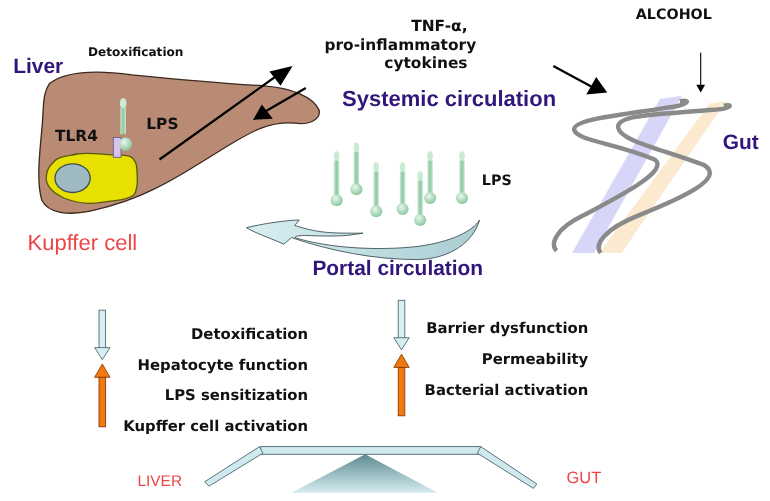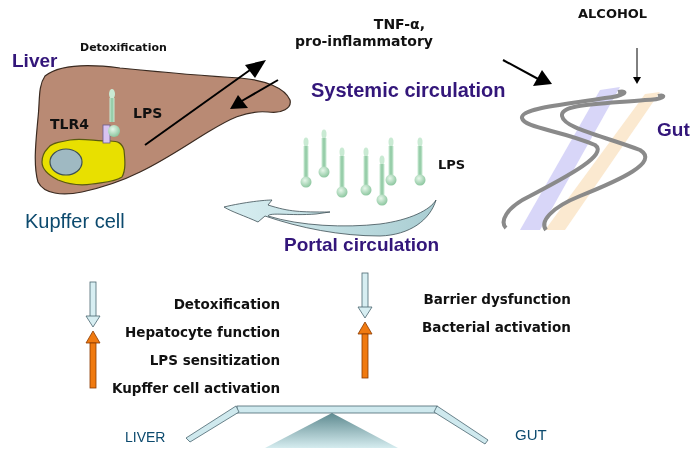--- a/index.html
+++ b/index.html
@@ -1,21 +1,21 @@
 <!DOCTYPE html>
 <html><head>
 <meta charset="utf-8">
 <style>
   html, body { margin: 0; padding: 0; background: #ffffff; }
   body { width: 700px; height: 455px; position: relative; overflow: hidden; font-family: "DejaVu Sans", sans-serif; }
   svg { position: absolute; left: 0; top: 0; }
   .lbl { position: absolute; white-space: nowrap; text-align: right; }
   .bold { font-family: "DejaVu Sans", sans-serif; font-weight: bold; color: #111; }
   .purple { font-family: "Liberation Sans", sans-serif; font-weight: bold; color: #33167a; }
-  .plain { font-family: "Liberation Sans", sans-serif; color: #0c4a6e; }
+  .plain { font-family: "Liberation Sans", sans-serif; color: #ef4444; }
   .center { text-align: right; }
 </style>
 </head>
 <body>
 
 <svg width="700" height="455" viewBox="0 0 700 455">
   <defs>
     <linearGradient id="lpsGrad" x1="0" x2="1" y1="0" y2="0">
       <stop offset="0" stop-color="#c9ead3"></stop>
       <stop offset="0.5" stop-color="#8cc7a0"></stop>
@@ -130,35 +130,37 @@
 
 <div class="lbl purple" style="left:12px;top:50px;font-size:19px;">Liver</div>
 <div class="lbl bold" style="left:80px;top:41px;font-size:11px;">Detoxification</div>
 <div class="lbl bold" style="left:50px;top:104px;font-size:14px;margin-top:12px;">TLR4</div>
 <div class="lbl bold" style="left:133px;top:105px;font-size:14px;">LPS</div>
 <div class="lbl plain" style="left:25px;top:210px;font-size:20px;">Kupffer cell</div>
 
 <div class="lbl bold center" style="left:295px;top:16px;width:130px;font-size:14px;line-height:17px;">
   <div>TNF-α,</div>
   <div>pro-inflammatory</div>
+  <div>cytokines</div>
 </div>
 <div class="lbl purple" style="left:311px;top:79px;font-size:20px;">Systemic circulation</div>
 
 <div class="lbl bold" style="left:578px;top:6px;font-size:13px;">ALCOHOL</div>
 <div class="lbl purple" style="left:657px;top:119px;font-size:19px;">Gut</div>
 
 <div class="lbl bold" style="left:438px;top:157px;font-size:13px;">LPS</div>
 <div class="lbl purple" style="left:284px;top:234px;font-size:19px;">Portal circulation</div>
 
 <div class="lbl bold" style="left:112px;top:290px;font-size:13.5px;line-height:28px;">
   <div>Detoxification</div>
   <div>Hepatocyte function</div>
   <div>LPS sensitization</div>
   <div>Kupffer cell activation</div>
 </div>
 
-<div class="lbl bold" style="left:386px;top:285px;font-size:13.5px;line-height:28px;margin-left:36px;">
+<div class="lbl bold" style="left:386px;top:285px;font-size:13.5px;line-height:28px;">
   <div>Barrier dysfunction</div>
+  <div>Permeability</div>
   <div>Bacterial activation</div>
 </div>
 
 <div class="lbl plain" style="left:125px;top:429px;font-size:14px;">LIVER</div>
 <div class="lbl plain" style="left:515px;top:426px;font-size:15px;">GUT</div>
 
 </body></html>

